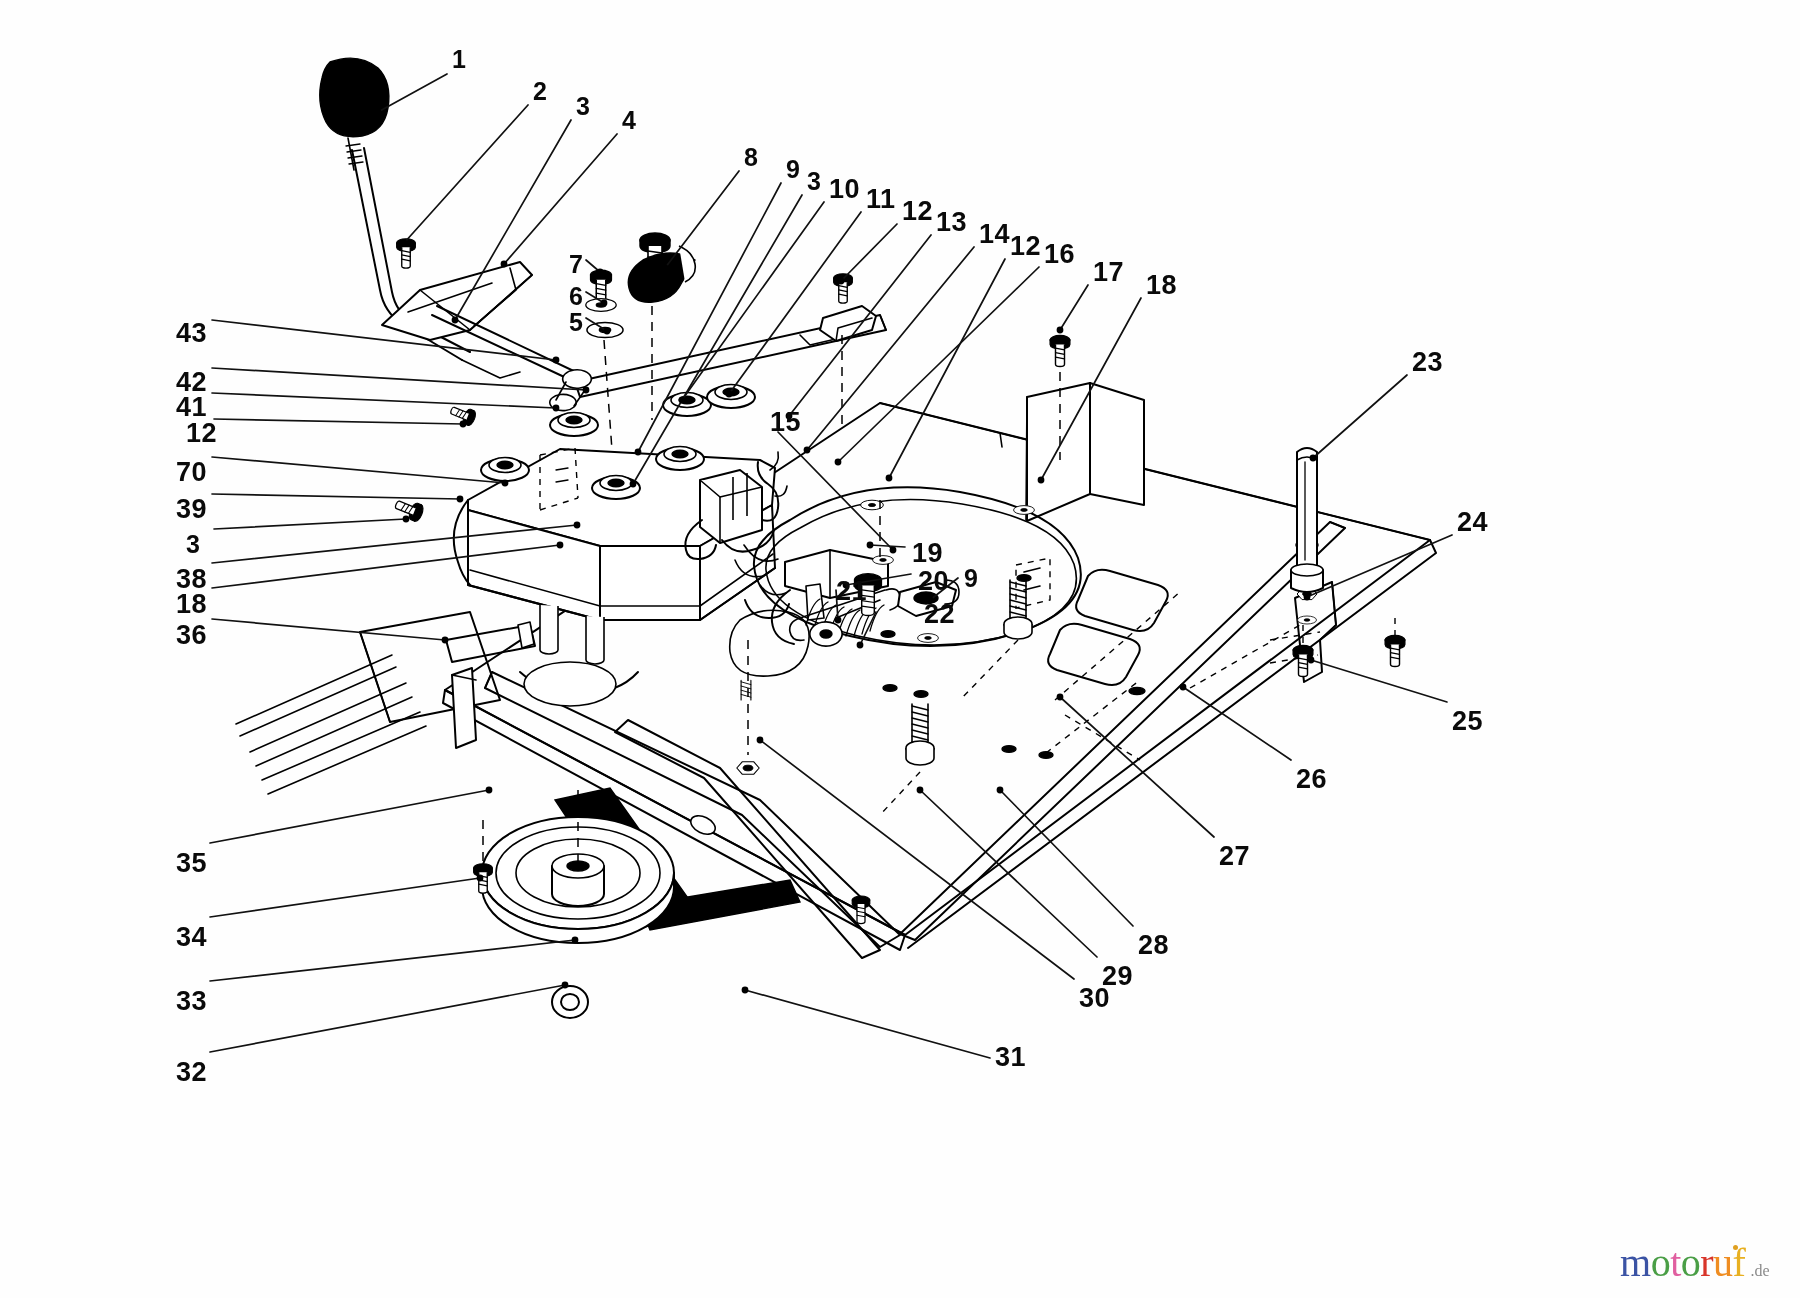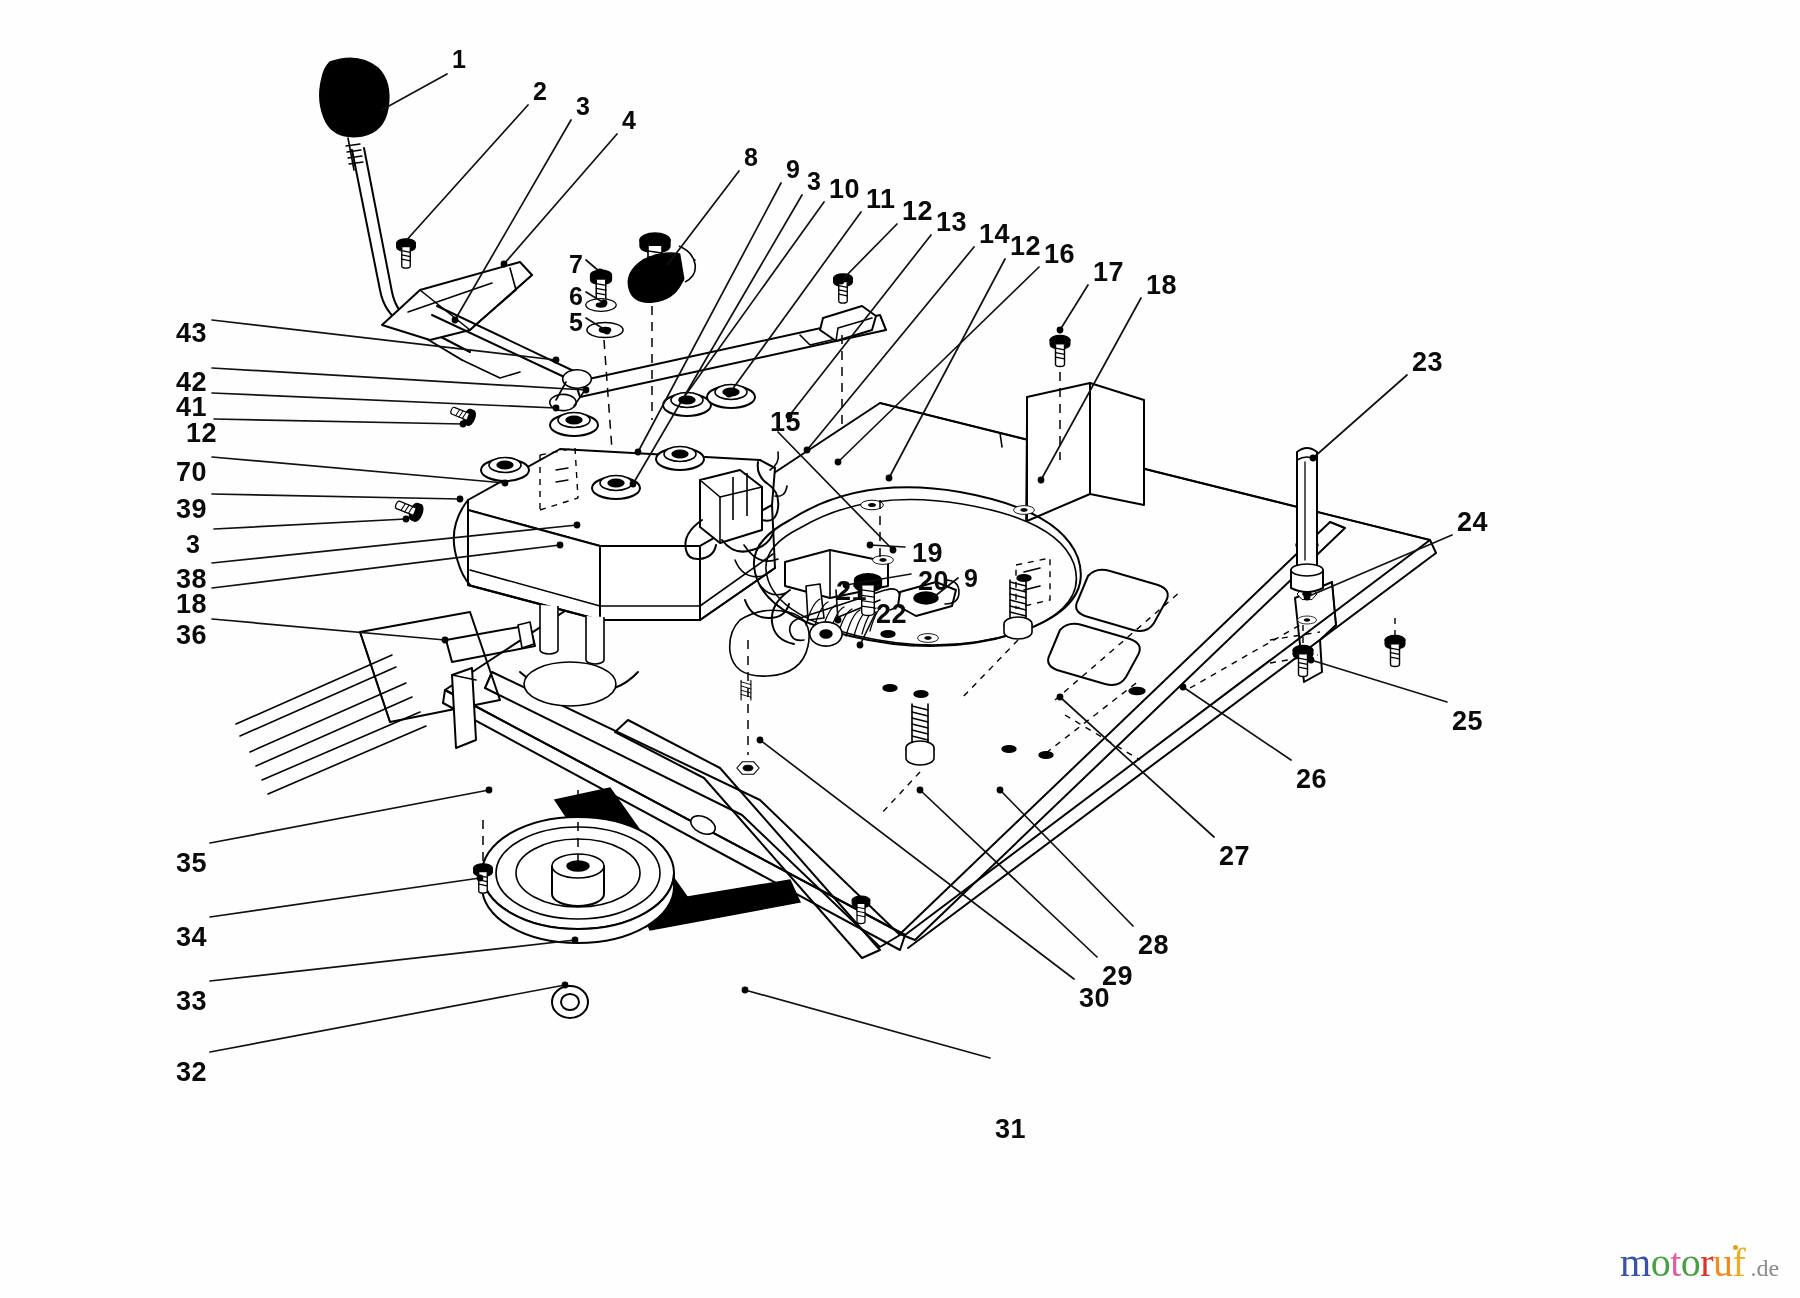--- a/index.html
+++ b/index.html
@@ -24,21 +24,21 @@
   .callout.sm{font-size:25px;}
 
   
   #watermark{
     position:absolute;left:1620px;top:1243px;
     font-family:"Liberation Serif", serif;
     font-size:40px;line-height:1;white-space:nowrap;
     letter-spacing:-0.5px;
   }
   #watermark .l{display:inline-block;}
-  #watermark .de{font-size:24px;color:#8a8a8a;letter-spacing:0;}
+  #watermark .de{font-size:16px;color:#8a8a8a;letter-spacing:0;}
   #watermark .dot{
     display:inline-block;width:5px;height:5px;border-radius:50%;
     background:#e0a020;position:relative;top:-26px;left:-12px;
   }
 </style>
 </head>
 <body>
 
 <div id="sheet">
 
@@ -544,31 +544,31 @@
       <div class="callout" style="left: 936px; top: 209px;">13</div>
       <div class="callout" style="left: 979px; top: 221px;">14</div>
       <div class="callout" style="left: 1010px; top: 233px;">12</div>
       <div class="callout" style="left: 1044px; top: 241px;">16</div>
       <div class="callout" style="left: 1093px; top: 259px;">17</div>
       <div class="callout" style="left: 1146px; top: 272px;">18</div>
       <div class="callout" style="left: 770px; top: 409px;">15</div>
       <div class="callout" style="left: 912px; top: 540px;">19</div>
       <div class="callout" style="left: 918px; top: 568px;">20</div>
       <div class="callout" style="left: 836px; top: 578px;">21</div>
-      <div class="callout" style="left: 876px; top: 601px;">22</div>
+      <div class="callout" style="left: 876px; top: 601px; padding-left: 48px;">22</div>
       <div class="callout sm" style="left: 964px; top: 566px;">9</div>
       <div class="callout" style="left: 1412px; top: 349px;">23</div>
       <div class="callout" style="left: 1457px; top: 509px;">24</div>
       <div class="callout" style="left: 1452px; top: 708px;">25</div>
       <div class="callout" style="left: 1296px; top: 766px;">26</div>
       <div class="callout" style="left: 1219px; top: 843px;">27</div>
       <div class="callout" style="left: 1138px; top: 932px;">28</div>
       <div class="callout" style="left: 1102px; top: 963px;">29</div>
       <div class="callout" style="left: 1079px; top: 985px;">30</div>
-      <div class="callout" style="left: 995px; top: 1116px;">31</div>
+      <div class="callout" style="left: 995px; top: 1044px;">31</div>
       <div class="callout" style="left: 176px; top: 1059px;">32</div>
       <div class="callout" style="left: 176px; top: 988px;">33</div>
       <div class="callout" style="left: 176px; top: 924px;">34</div>
       <div class="callout" style="left: 176px; top: 850px;">35</div>
       <div class="callout" style="left: 176px; top: 622px;">36</div>
       <div class="callout" style="left: 176px; top: 591px;">18</div>
       <div class="callout" style="left: 176px; top: 566px;">38</div>
       <div class="callout sm" style="left: 186px; top: 532px;">3</div>
       <div class="callout" style="left: 176px; top: 496px; text-align: right;">39</div>
       <div class="callout" style="left: 176px; top: 459px;">70</div>

